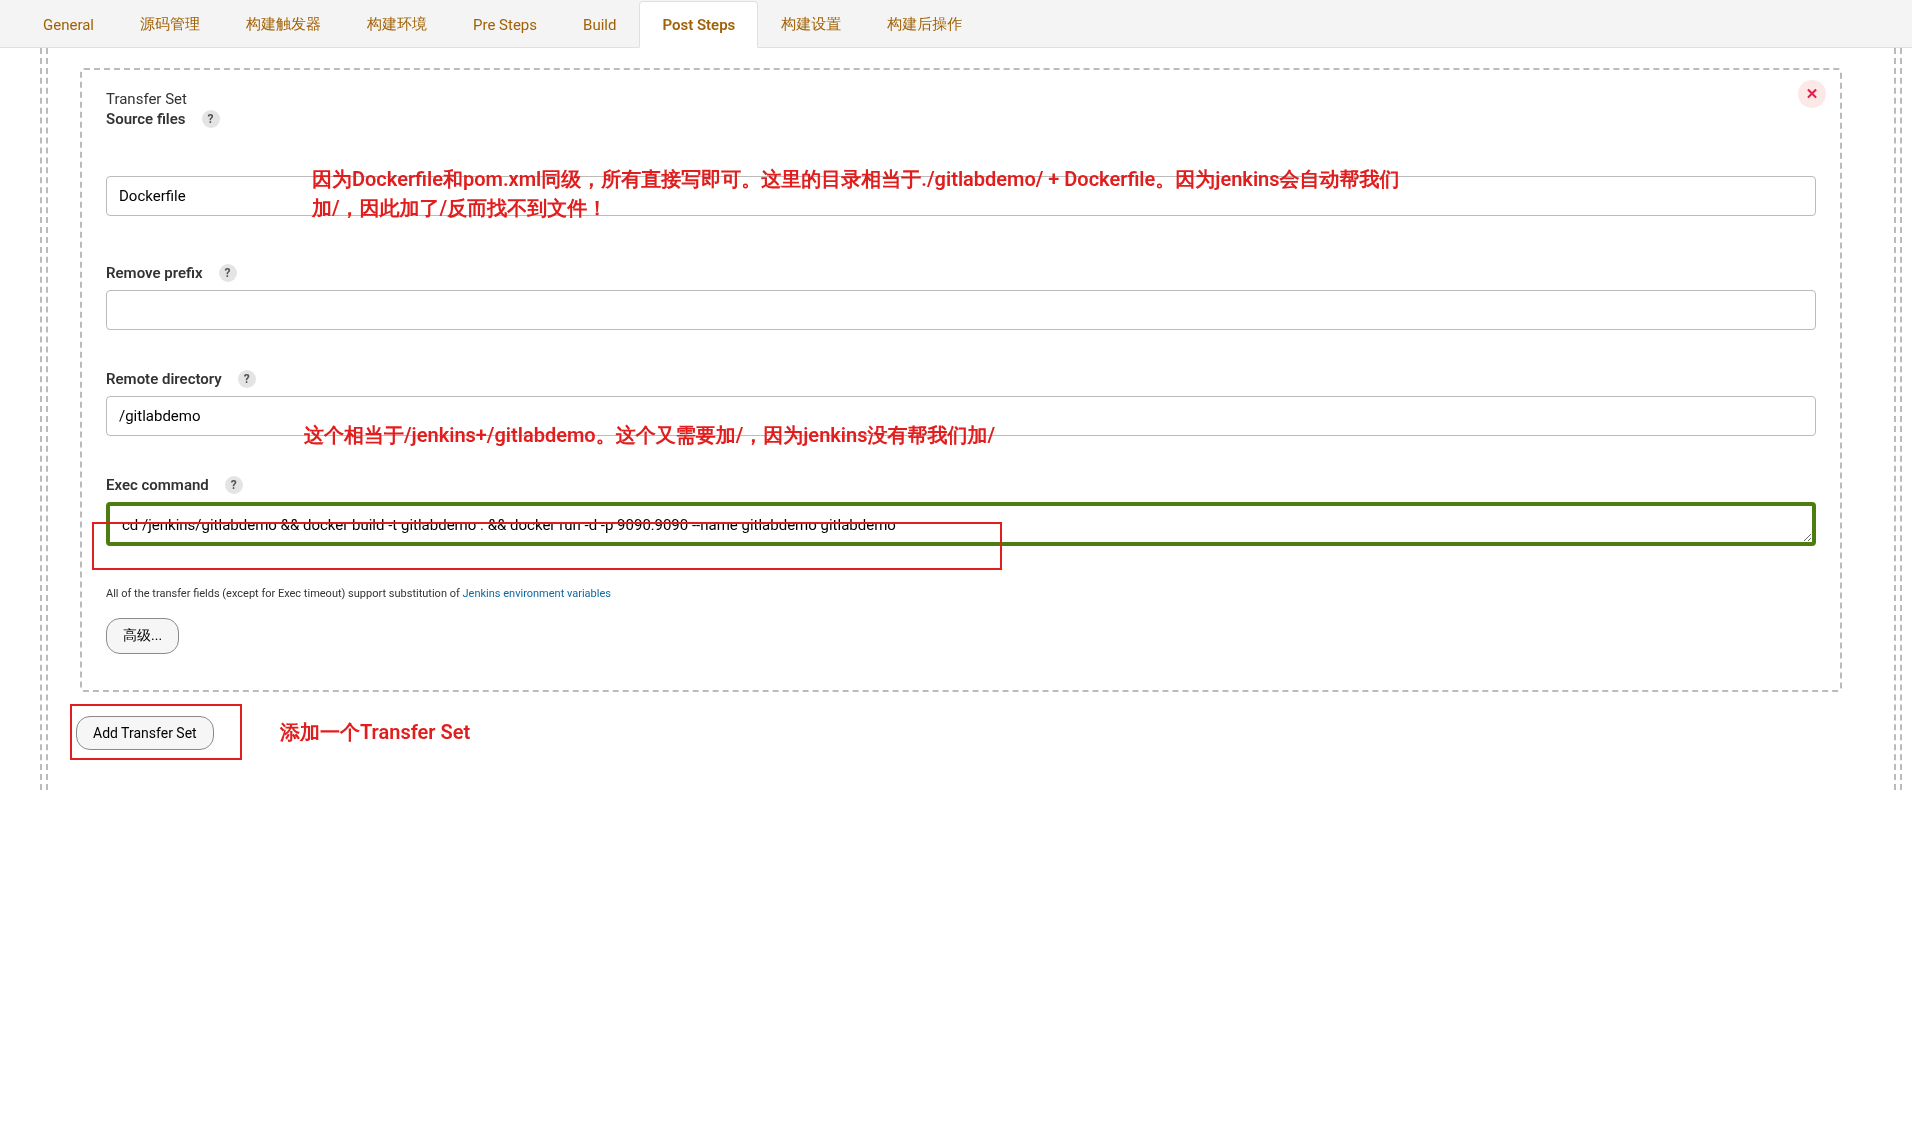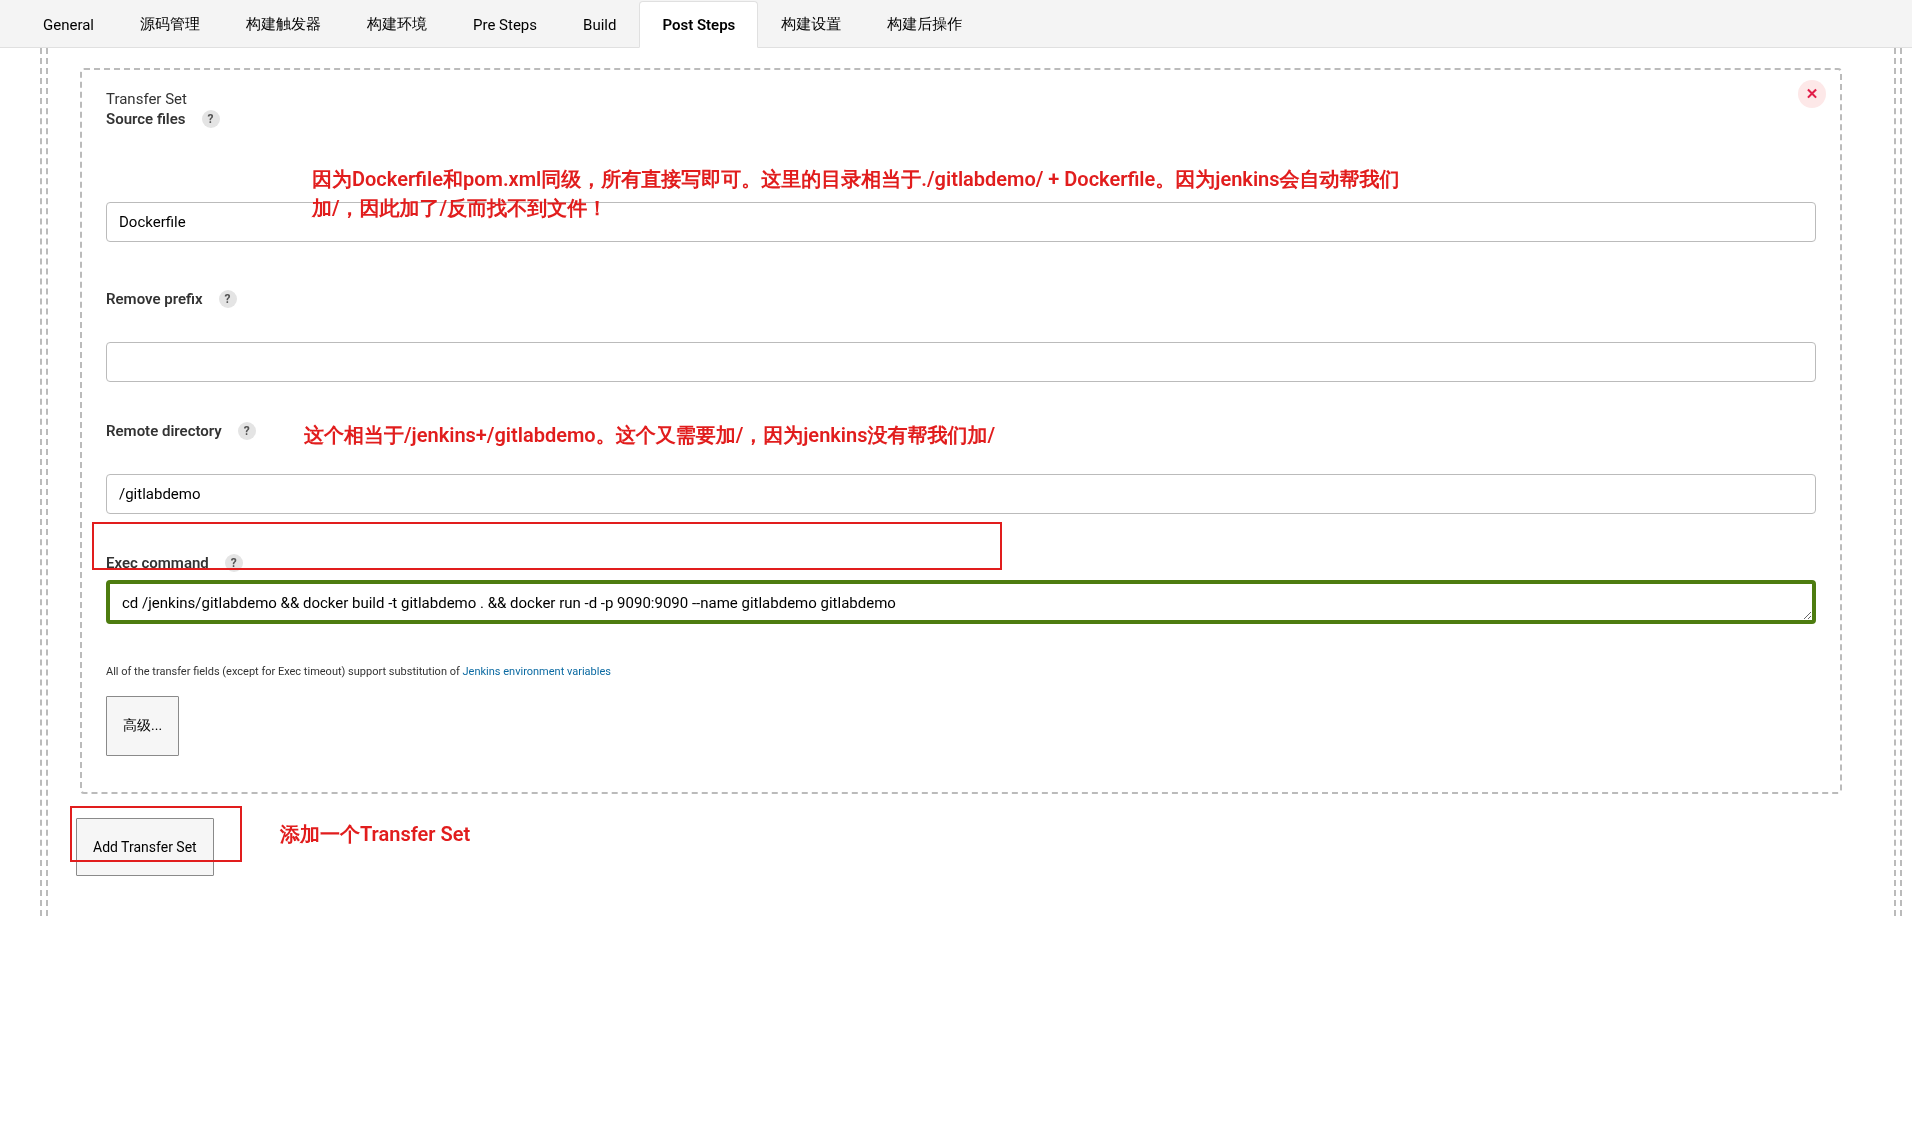--- a/index.html
+++ b/index.html
@@ -21,21 +21,21 @@
       background: #f4f4f4;
       border-bottom: 1px solid #e0e0e0;
       padding: 0 20px;
       height: 48px;
     }
     .tab {
       padding: 0 22px;
       display: flex;
       align-items: center;
       font-size: 15px;
-      color: #000000;
+      color: #a16207;
       cursor: pointer;
       border: 1px solid transparent;
       position: relative;
       top: 1px;
     }
     .tab.active {
       background: #fff;
       border: 1px solid #e0e0e0;
       border-bottom: 1px solid #fff;
       border-radius: 4px 4px 0 0;
@@ -117,21 +117,20 @@
     }
     .text-input {
       width: 100%;
       height: 40px;
       border: 1px solid #bbb;
       border-radius: 4px;
       padding: 0 12px;
       font-size: 15px;
       font-family: inherit;
       background: #fff;
-      margin-top: 26px;
     }
     .text-area {
       width: 100%;
       height: 44px;
       border: 4px solid #4d7c0f;
       border-radius: 4px;
       padding: 10px 12px;
       font-size: 15px;
       font-family: inherit;
       background: #fff;
@@ -158,23 +157,23 @@
     .note-row {
       margin-top: 38px;
       font-size: 11px;
     }
     .note-link {
       color: #0b6aa2;
       cursor: pointer;
     }
     .btn {
       margin-top: 18px;
-      padding: 20px 16px;
+      padding: 8px 16px;
       border: 1px solid #8a8a8a;
-      border-radius: 1px;
+      border-radius: 14px;
       background: #f6f6f6;
       font-size: 14px;
       cursor: pointer;
       font-family: inherit;
     }
     .add-transfer {
       margin-top: 24px;
       margin-left: -4px;
     }
   </style>

